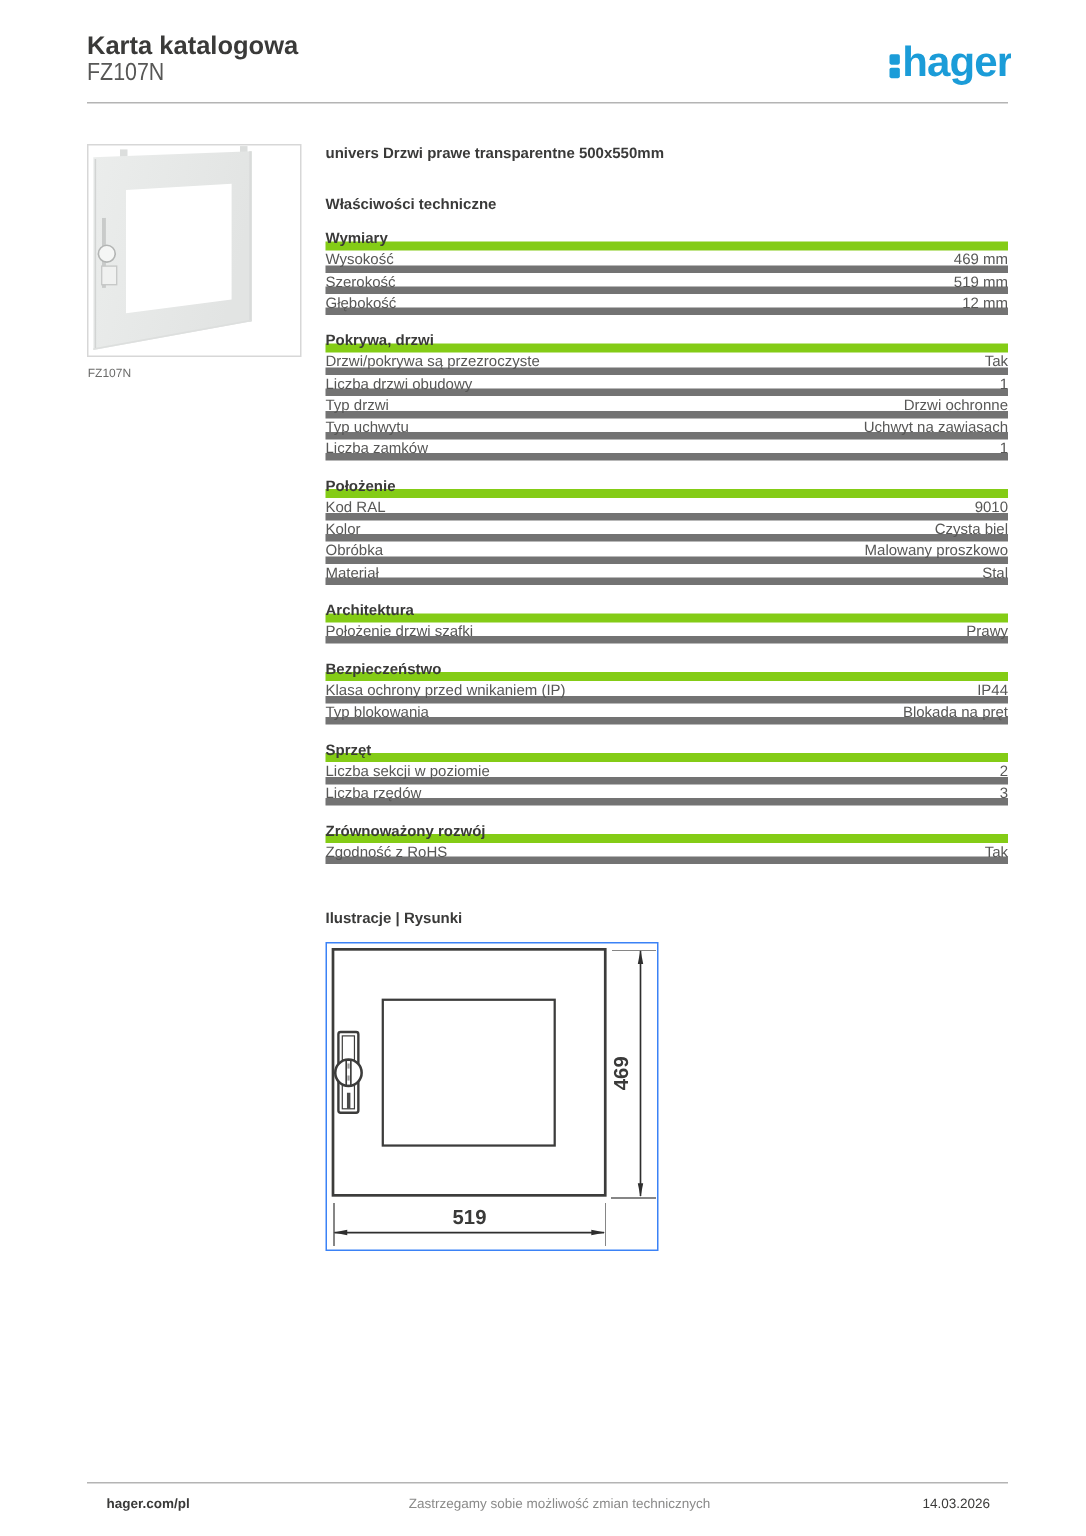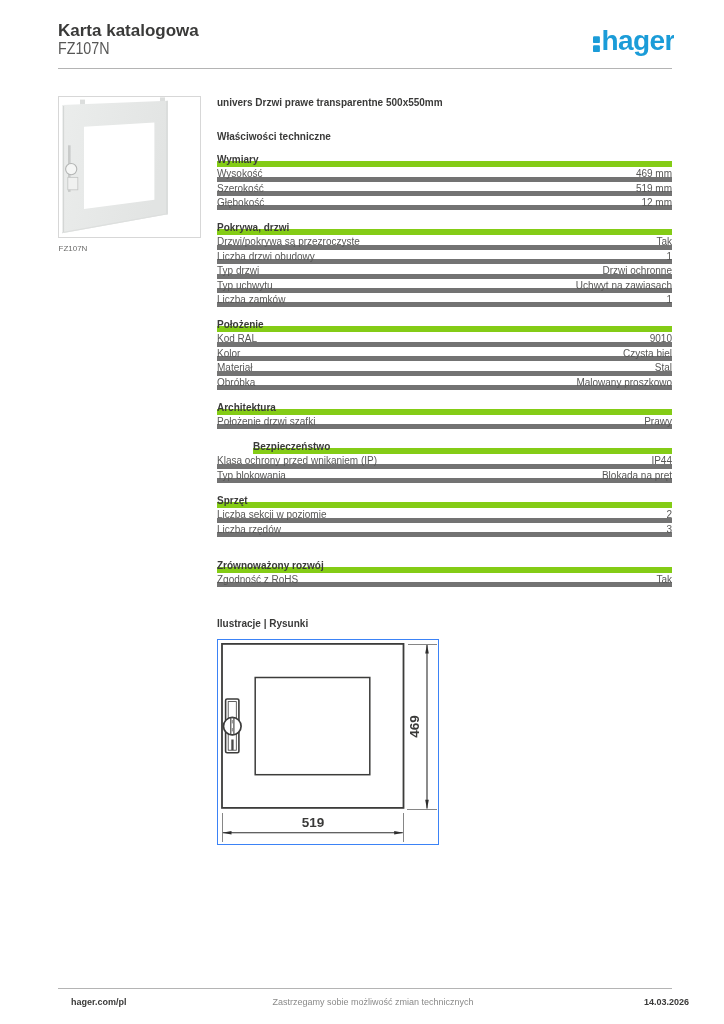--- a/index.html
+++ b/index.html
@@ -84,41 +84,41 @@
   <div class="trow">Typ uchwytu<span class="v">Uchwyt na zawiasach</span></div>
 
   <div class="trow">Liczba zamków<span class="v">1</span></div>
 
   <div class="sechead" style="margin-top:11px;">Położenie</div>
 
   <div class="trow">Kod RAL<span class="v">9010</span></div>
 
   <div class="trow">Kolor<span class="v">Czysta biel</span></div>
 
+  <div class="trow">Obróbka<span class="v">Malowany proszkowo</span></div>
+
   <div class="trow">Materiał<span class="v">Stal</span></div>
-
-  <div class="trow">Obróbka<span class="v">Malowany proszkowo</span></div>
 
   <div class="sechead" style="margin-top:11px;">Architektura</div>
 
   <div class="trow">Położenie drzwi szafki<span class="v">Prawy</span></div>
 
-  <div class="sechead" style="margin-top:11px;margin-left:36px;">Bezpieczeństwo</div>
+  <div class="sechead" style="margin-top:11px;">Bezpieczeństwo</div>
 
   <div class="trow">Klasa ochrony przed wnikaniem (IP)<span class="v">IP44</span></div>
 
   <div class="trow">Typ blokowania<span class="v">Blokada na pręt</span></div>
 
   <div class="sechead" style="margin-top:11px;">Sprzęt</div>
 
   <div class="trow">Liczba sekcji w poziomie<span class="v">2</span></div>
 
   <div class="trow">Liczba rzędów<span class="v">3</span></div>
 
-  <div class="sechead" style="margin-top:22px;">Zrównoważony rozwój</div>
+  <div class="sechead" style="margin-top:11px;">Zrównoważony rozwój</div>
 
   <div class="trow">Zgodność z RoHS<span class="v">Tak</span></div>
 
   <div style="margin-top:30px; font-size:10px; font-weight:bold; color:#3a3a39; line-height:14px;">Ilustracje | Rysunki</div>
 
   <div style="margin-top:7.5px; width:222px; height:206px; border:1px solid #3b82f6; position:relative;">
     <svg width="220" height="204" viewBox="0 0 220 204">
 
       <rect x="4" y="3.9" width="181.5" height="164" fill="#ffffff" stroke="#3c3c3b" stroke-width="1.8"></rect>
 
@@ -155,13 +155,13 @@
     </svg>
   </div>
 </div>
 
 <div class="abs" style="left:58px; top:988.2px; width:614px; height:1.2px; background:#b4b4b4;"></div>
 
 <div class="abs" style="left:71px; top:995.5px; font-size:9px; font-weight:bold; color:#3a3a39; line-height:13px;">hager.com/pl</div>
 
 <div class="abs" style="left:66px; top:995.5px; width:614px; text-align:center; font-size:9px; color:#8a8a89; line-height:13px;">Zastrzegamy sobie możliwość zmian technicznych</div>
 
-<div class="abs" style="left:75px; top:995.5px; width:614px; text-align:right; font-size:9px; font-weight:bold; color:#3a3a39; line-height:13px;">14.03.2026</div>
+<div class="abs" style="left:46px; top:995.5px; width:614px; text-align:right; font-size:9px; font-weight:normal; color:#3a3a39; line-height:13px;">14.03.2026</div>
 
 </body></html>

